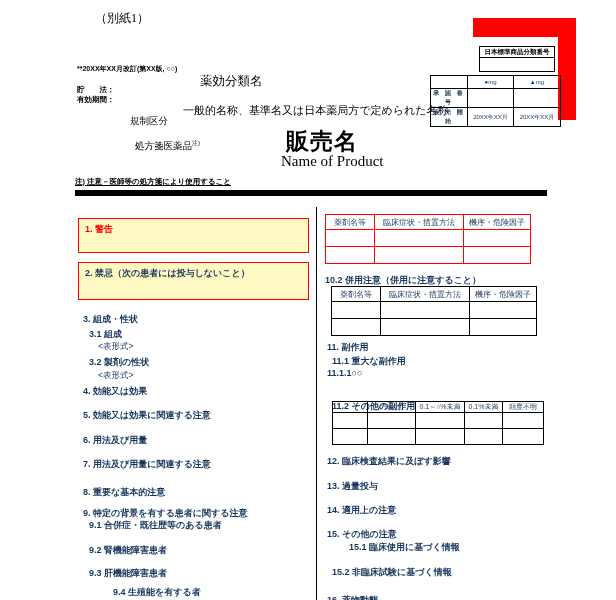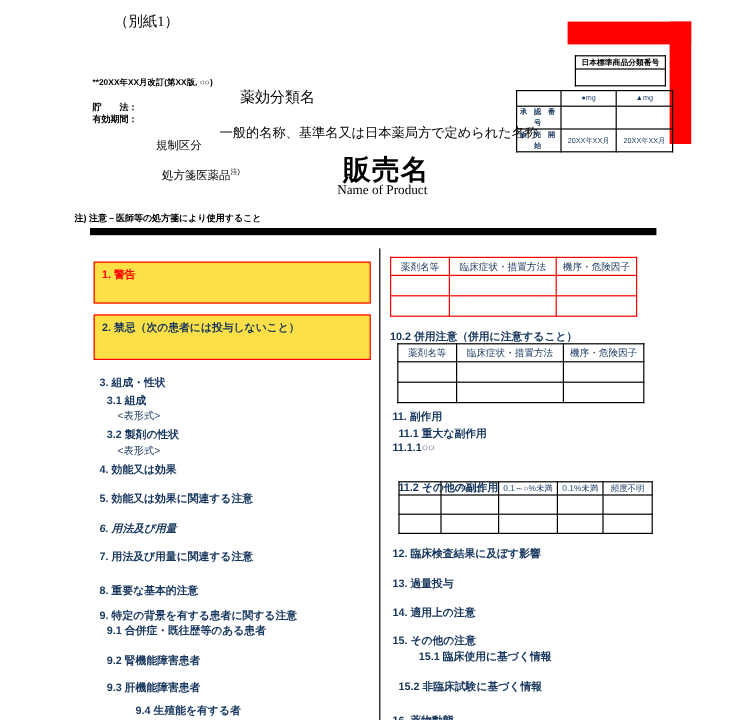--- a/index.html
+++ b/index.html
@@ -20,21 +20,21 @@
   .divider{background:#000000;width:1px;}
   table.tbl{position:absolute;border-collapse:collapse;table-layout:fixed;}
   table.tbl td, table.tbl th{border:1px solid #000;padding:0 2px;overflow:hidden;}
   table.red-tbl td, table.red-tbl th{border:1.5px solid #ff0000;}
   .combo-tbl th{font-size:8px;font-weight:normal;color:#17365d;text-align:center;height:14px;}
   .combo-tbl td{height:16px;}
   .freq-tbl th{font-size:7px;font-weight:normal;color:#17365d;text-align:center;height:10px;}
   .freq-tbl td{height:15px;}
   .mini{font-size:6px;color:#17365d;text-align:center;}
   .mini-lbl{font-size:6px;color:#17365d;font-weight:bold;letter-spacing:2px;text-align:center;}
-  .warnbox{position:absolute;border:1.5px solid #ff0000;background:#fde047;}
+  .warnbox{position:absolute;border:1.5px solid #ff0000;background:#fef9c3;}
   .boxtitle{padding:4px 0 0 6px;font-size:9px;font-weight:bold;}
   sup{font-size:6px;}
 </style>
 </head>
 <body>
 
 <div>
 
   <div class="abs bar" style="left:473px;top:18px;width:103px;height:19px;"></div>
   <div class="abs bar" style="left:558px;top:18px;width:18px;height:102px;"></div>
@@ -43,23 +43,23 @@
   <div class="abs" style="left:77px;top:64px;font-size:7px;font-weight:bold;">**20XX年XX月改訂(第XX版, ○○)</div>
   <div class="abs" style="left:77px;top:85px;font-size:7.5px;font-weight:bold;">貯　　法：</div>
   <div class="abs" style="left:77px;top:95px;font-size:7.5px;font-weight:bold;">有効期間：</div>
 
   <div class="abs serif" style="left:200px;top:73px;font-size:12.5px;">薬効分類名</div>
   <div class="abs serif" style="left:183px;top:103px;font-size:11px;">一般的名称、基準名又は日本薬局方で定められた名称</div>
   <div class="abs" style="left:130px;top:115px;font-size:9.5px;">規制区分</div>
   <div class="abs" style="left:135px;top:139px;font-size:9.5px;"><span>処方箋医薬品</span><sup>注)</sup></div>
 
   <div class="abs serif" style="left:286px;top:126px;font-size:23px;font-weight:bold;letter-spacing:1px;">販売名</div>
-  <div class="abs serif" style="left:281px;top:153px;font-size:11px;">Name of Product</div>
+  <div class="abs serif" style="left:281px;top:153px;font-size:15px;">Name of Product</div>
 
-  <div class="abs" style="left:62px;top:177px;font-size:7.5px;font-weight:bold;">注) 注意－医師等の処方箋により使用すること</div>
+  <div class="abs" style="left:75px;top:177px;font-size:7.5px;font-weight:bold;text-decoration:underline;">注) 注意－医師等の処方箋により使用すること</div>
 
   <table class="tbl" style="left:479px;top:46px;">
     <tbody>
       <tr>
           <th style="width:70px;height:10px;font-size:6.5px;text-align:center;">日本標準商品分類番号</th>
         </tr>
       <tr>
           <td style="height:13px;"></td>
         </tr>
     </tbody>
@@ -95,21 +95,21 @@
     <div class="boxtitle navy">2. 禁忌（次の患者には投与しないこと）</div>
   </div>
 
   <div class="abs h" style="left:83px;top:313px;">3. 組成・性状</div>
   <div class="abs h" style="left:89px;top:328px;">3.1 組成</div>
   <div class="abs h-plain" style="left:98px;top:341px;">&lt;表形式&gt;</div>
   <div class="abs h" style="left:89px;top:356px;">3.2 製剤の性状</div>
   <div class="abs h-plain" style="left:98px;top:370px;">&lt;表形式&gt;</div>
   <div class="abs h" style="left:83px;top:385px;">4. 効能又は効果</div>
   <div class="abs h" style="left:83px;top:409px;">5. 効能又は効果に関連する注意</div>
-  <div class="abs h" style="left:83px;top:434px;font-style:italic;">6. 用法及び用量</div>
+  <div class="abs h" style="left:83px;top:434px;">6. 用法及び用量</div>
   <div class="abs h" style="left:83px;top:458px;">7. 用法及び用量に関連する注意</div>
   <div class="abs h" style="left:83px;top:486px;">8. 重要な基本的注意</div>
   <div class="abs h" style="left:83px;top:507px;">9. 特定の背景を有する患者に関する注意</div>
   <div class="abs h" style="left:89px;top:519px;">9.1 合併症・既往歴等のある患者</div>
   <div class="abs h" style="left:89px;top:544px;">9.2 腎機能障害患者</div>
   <div class="abs h" style="left:89px;top:567px;">9.3 肝機能障害患者</div>
   <div class="abs h" style="left:89px;top:586px;padding-left:24px;">9.4 生殖能を有する者</div>
 
   <table class="tbl red-tbl combo-tbl" style="left:325px;top:214px;">
     <tbody>

